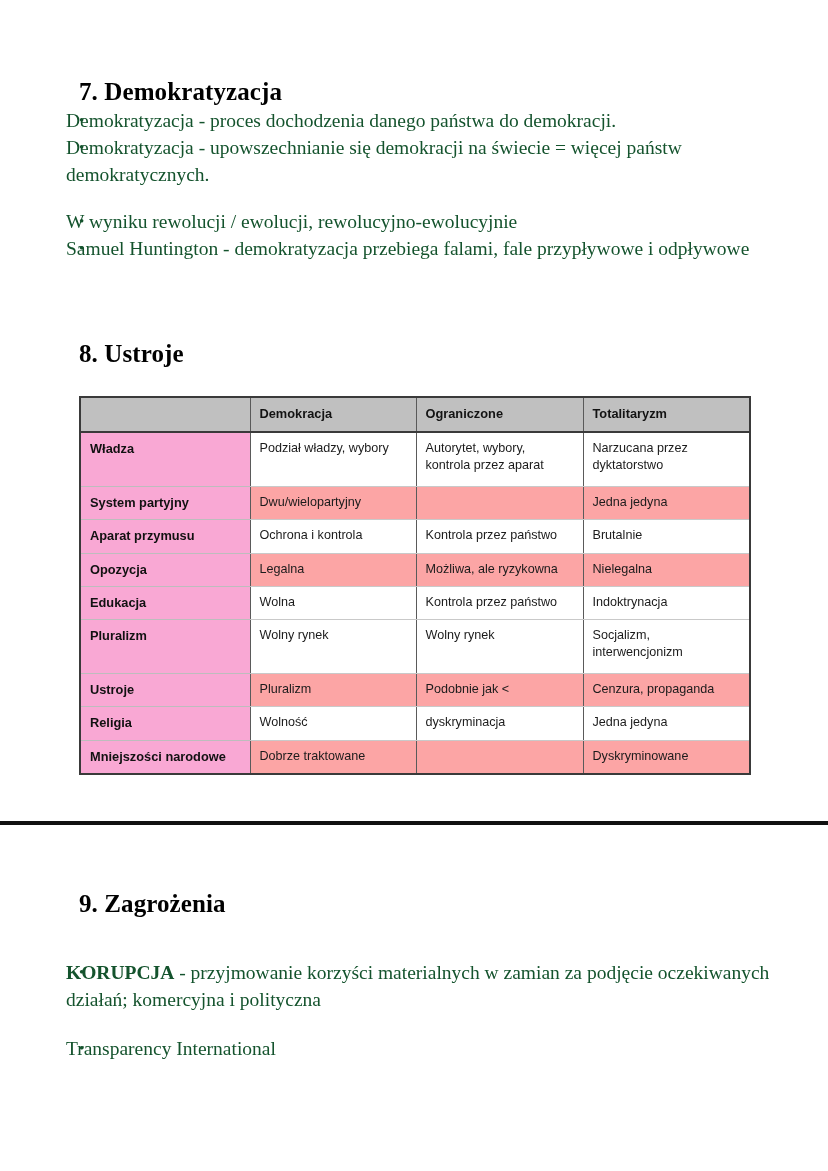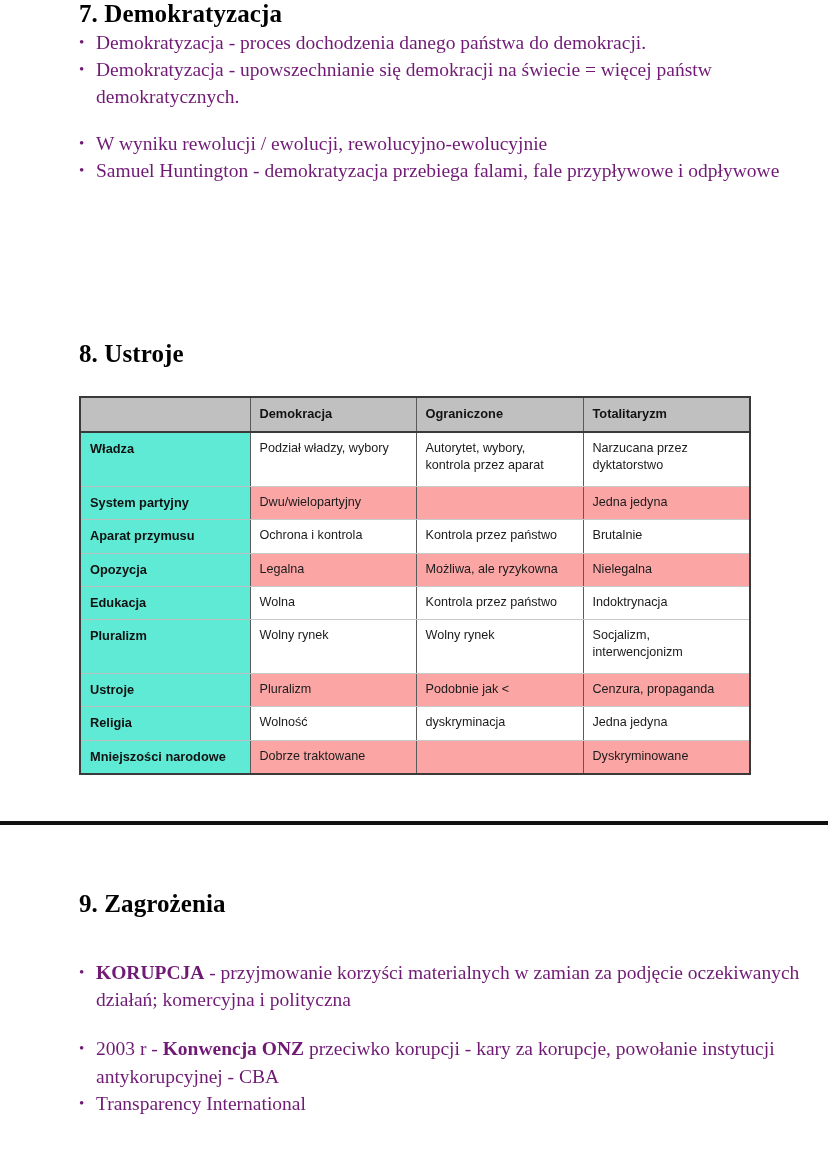--- a/index.html
+++ b/index.html
@@ -41,36 +41,36 @@
   .heading {
     font-family: "Liberation Serif", "DejaVu Serif", serif;
     font-weight: bold;
     font-size: 25px;
     line-height: 1.15;
     color: #000;
     margin: 0;
     padding-left: 79px;
     letter-spacing: 0.1px;
   }
-  .heading-7 { }
+  .heading-7 { padding-top: 78px; }
   .heading-8 { padding-top: 0; }
   .heading-9 { padding-top: 24px; margin-top: 40px; }
 
   
   ul.bullets {
     list-style: none;
     margin: 0;
     padding: 0;
   }
   ul.bullets li {
     position: relative;
-    padding-left: 96px;
+    padding-left: 66px;
     font-size: 19.5px;
     line-height: 1.40;
-    color: #701a75;
+    color: #14532d;
     margin: 0;
   }
   ul.bullets li::before {
     content: "\2022";
     position: absolute;
     left: 79px;
     top: 0;
     font-size: 15px;
     line-height: 1.78;
   }
@@ -128,21 +128,21 @@
     background: #c0c0c0;
     font-weight: bold;
     font-size: 12.8px;
     color: #131313;
     border-bottom: 2px solid #3a3a3a;
     height: 18px;
   }
   table.ustroje thead th.corner { background: #c0c0c0; }
 
   table.ustroje tbody th.rowhead {
-    background: #5eead4;
+    background: #f9a8d4;
     font-weight: bold;
     font-size: 12.8px;
     color: #111111;
     border-bottom: 1px solid #bdbdbd;
     border-right: 1px solid #5a5a5a;
   }
   table.ustroje tbody tr.odd td { background: #ffffff; }
   table.ustroje tbody tr.even td { background: #fca5a5; }
   table.ustroje tbody tr:last-child th,
   table.ustroje tbody tr:last-child td { border-bottom: none; }
@@ -263,18 +263,17 @@
   <div class="section-9">
     <h2 class="heading heading-9">9. Zagrożenia</h2>
 
     <ul class="bullets" style="margin-top:40px;">
       <li><b>KORUPCJA</b><span> - przyjmowanie korzyści materialnych w zamian za podjęcie oczekiwanych działań; komercyjna i polityczna</span></li>
     </ul>
 
     <div class="group-gap" style="height:22px;"></div>
 
     <ul class="bullets">
-      <li><span>2003 r - </span><b>Konwencja ONZ</b><span> przeciwko korupcji - kary za korupcje, powołanie instytucji antykorupcyjnej - CBA</span></li>
       <li><span>Transparency International</span></li>
     </ul>
   </div>
 
 </div>
 
 </body></html>

